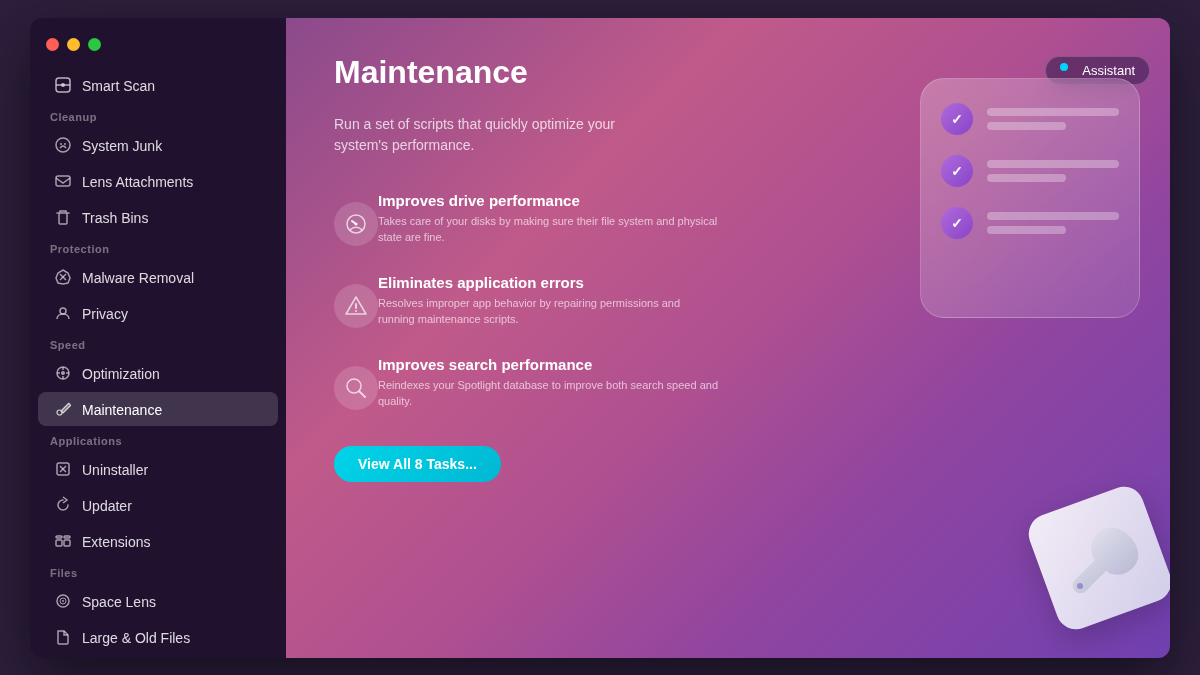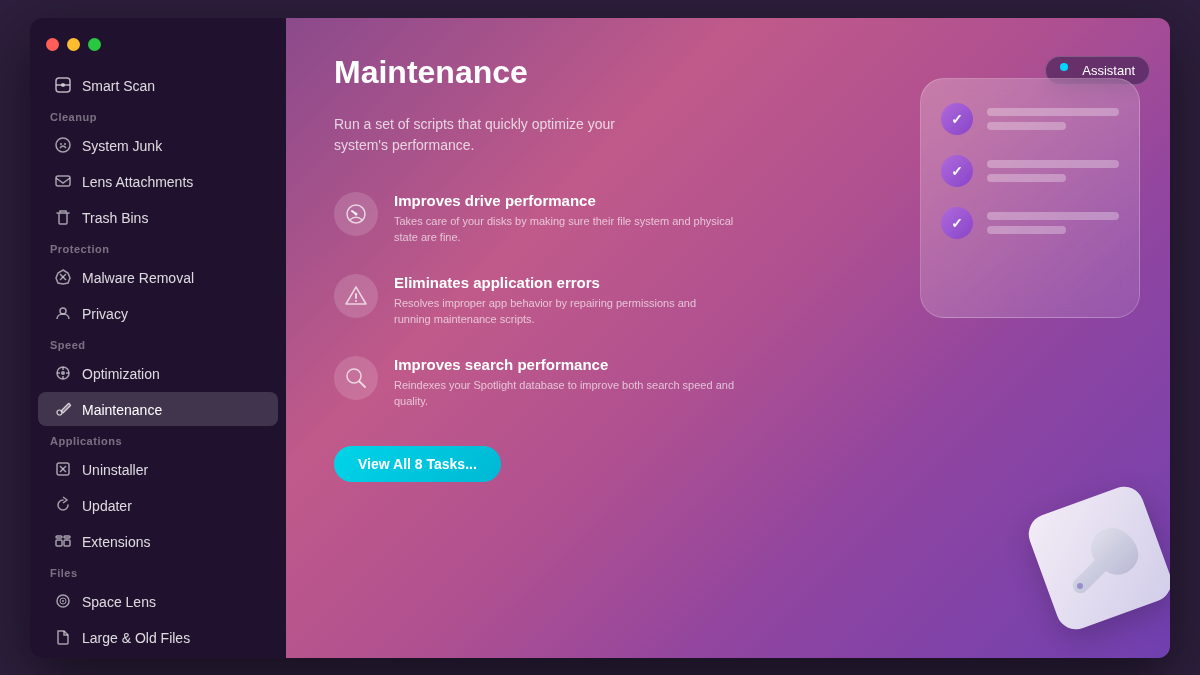--- a/index.html
+++ b/index.html
@@ -126,22 +126,21 @@
       margin-top: 23px;
     }
     .features-list {
       display: flex;
       flex-direction: column;
       gap: 28px;
       margin-bottom: 36px;
     }
     .feature-item {
       display: flex;
-      align-items: flex-start;
-      gap: 16px;
+      align-items: flex-end;
     }
     .feature-icon {
       width: 44px;
       height: 44px;
       border-radius: 50%;
       background: rgba(255,255,255,0.15);
       display: flex;
       align-items: center;
       justify-content: center;
       flex-shrink: 0;

